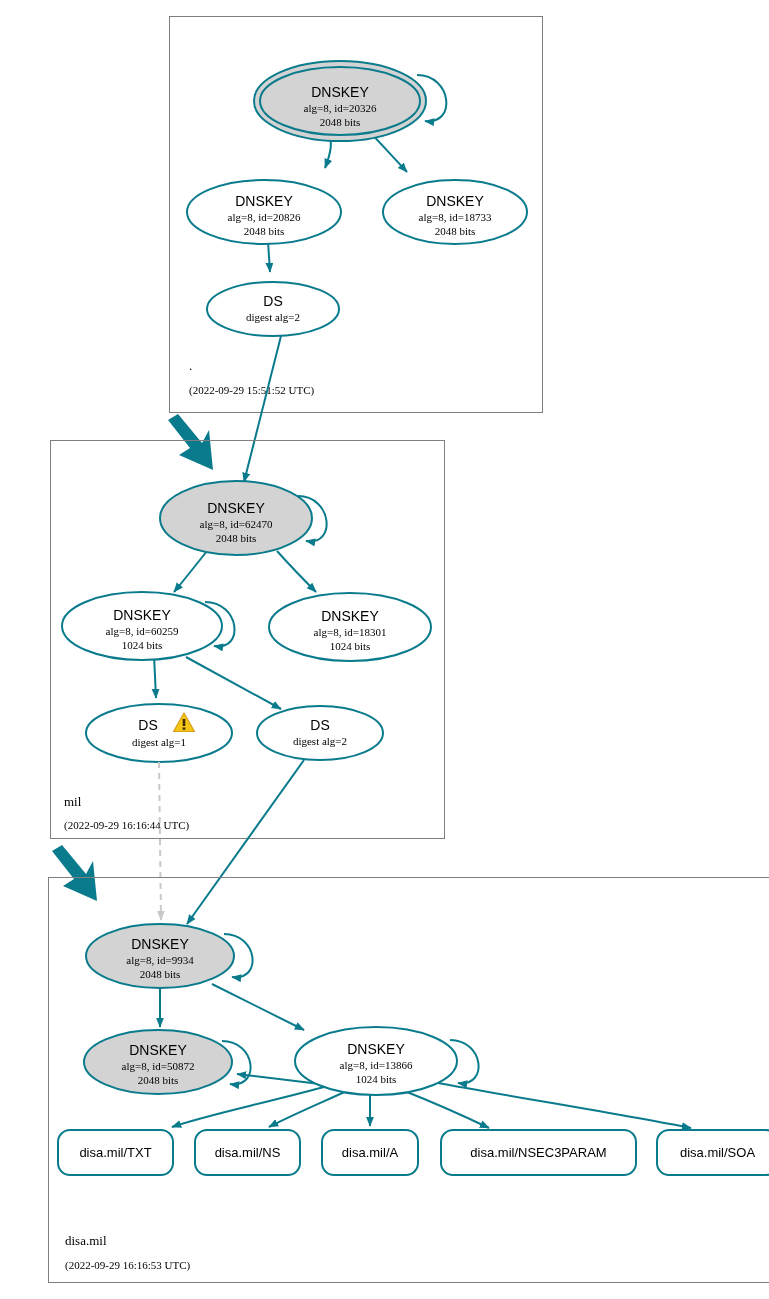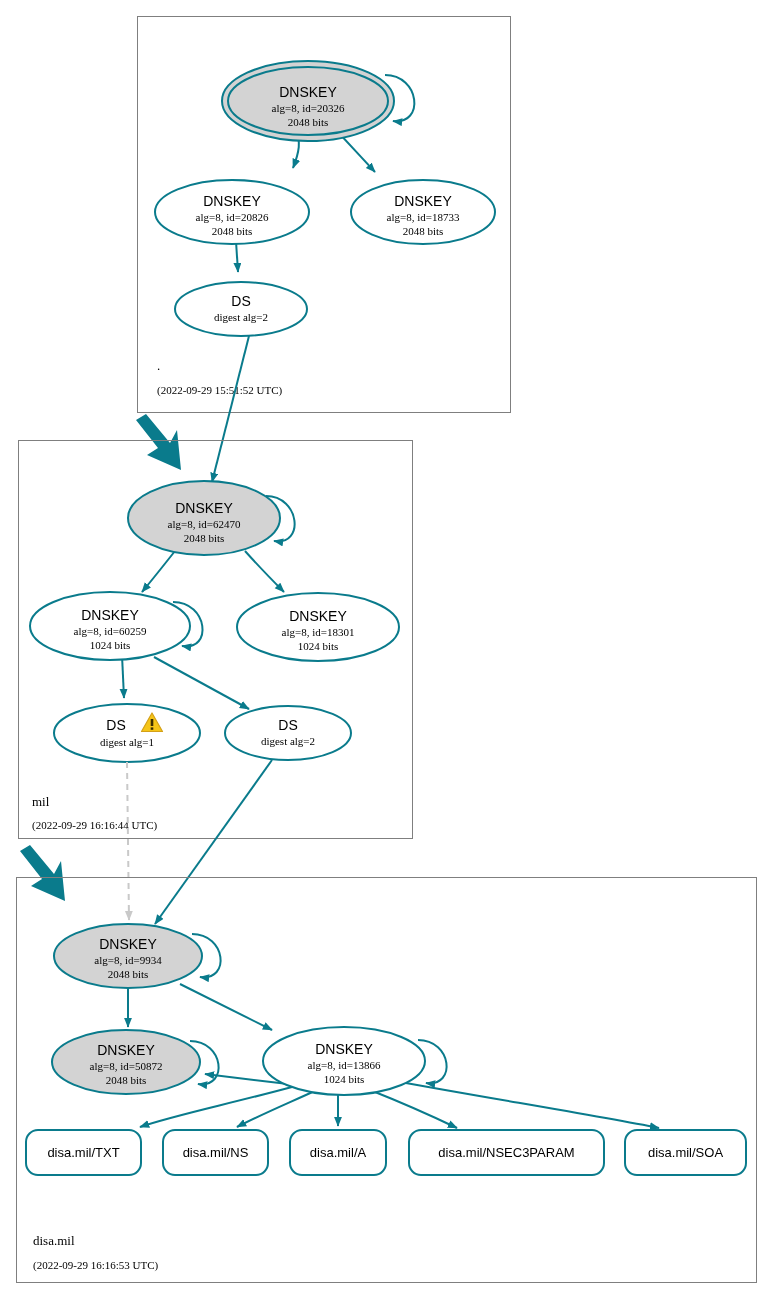--- a/index.html
+++ b/index.html
@@ -1,17 +1,17 @@
 <!DOCTYPE html>
 <html><head>
 <meta charset="utf-8">
 <style>
   html,body{margin:0;padding:0;background:#ffffff;}
   body{width:769px;height:1299px;font-family:"Liberation Sans",sans-serif;overflow:hidden;}
-  #stage{position:relative;width:718px;height:1299px;}
+  #stage{position:relative;width:718px;height:1299px;margin-left:32px;}
   svg{display:block;}
   .zonebox{fill:none;stroke:#7f7f7f;stroke-width:1;}
   .node-ell{stroke:#0a7b8c;stroke-width:2;}
   .fill-gray{fill:#d3d3d3;}
   .fill-white{fill:#ffffff;}
   .rrset{fill:#ffffff;stroke:#0a7b8c;stroke-width:2;}
   .edge{fill:none;stroke:#0a7b8c;stroke-width:2;}
   .edge-dash{fill:none;stroke:#c9c9c9;stroke-width:2;stroke-dasharray:6,5;}
   .thickarrow{fill:#0a7b8c;}
   .t-title{font-family:"Liberation Sans",sans-serif;font-size:14px;fill:#000;text-anchor:middle;}

